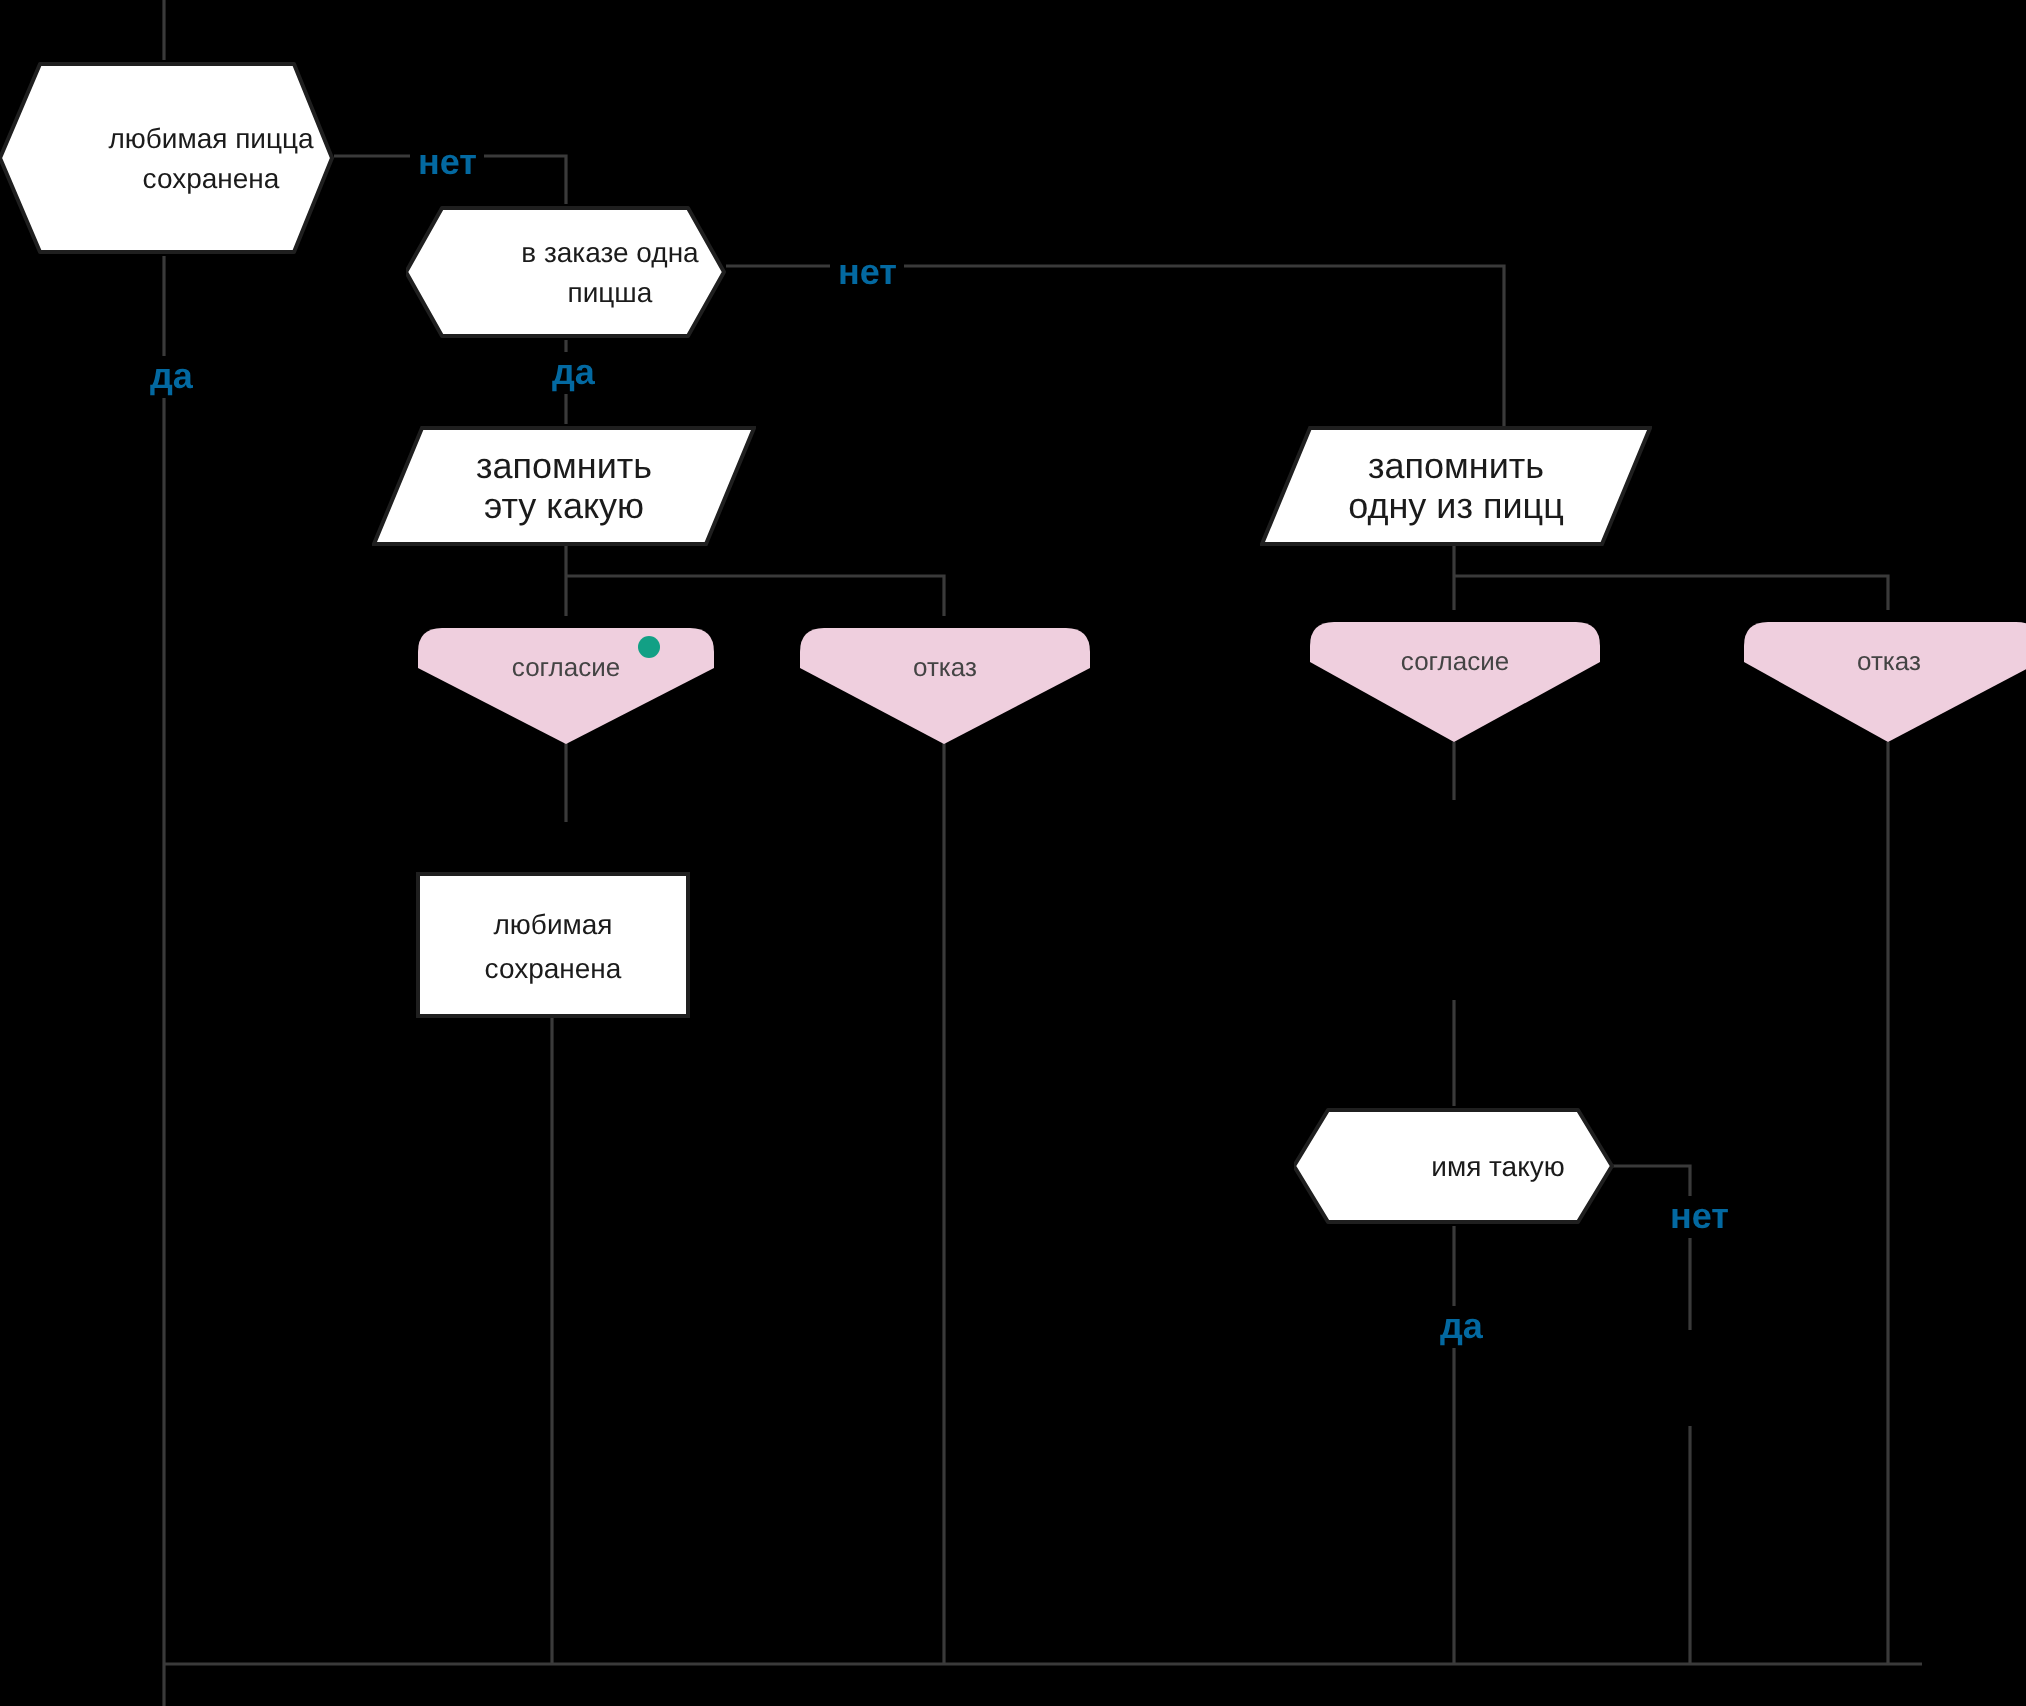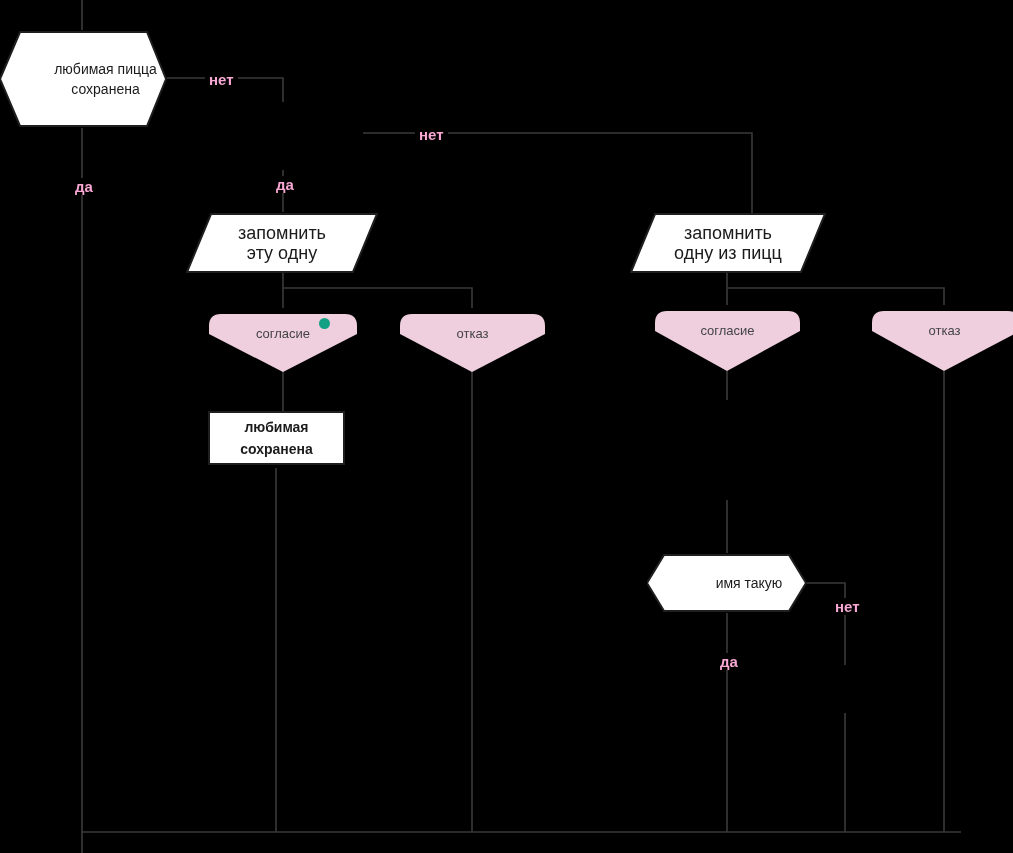--- a/index.html
+++ b/index.html
@@ -120,22 +120,22 @@
     align-items: center;
     justify-content: center;
     color: #1b1b1b;
     font-size: 14px;
     box-sizing: border-box;
   }
 
   
   .edge-label {
     position: absolute;
-    color: #f9a8d4;
-    font-size: 15px;
+    color: #0369a1;
+    font-size: 18px;
     font-weight: bold;
     background: #000000;
     padding: 0 4px;
     white-space: nowrap;
   }
 </style>
 </head>
 <body>
 
 <div id="canvas">
@@ -189,29 +189,40 @@
       <polygon points="0,49 20,2 147,2 166,49 147,96 20,96" fill="#ffffff" stroke="#1f1f1f" stroke-width="2" stroke-linejoin="round"></polygon>
     </svg>
     <div class="hexagon" style="width:167px;height:98px;background:transparent;clip-path:none;position:relative;">
       <div>
         <div>любимая пицца</div>
         <div>сохранена</div>
       </div>
     </div>
   </div>
 
+  <div class="hexagon-wrap" style="left:203px; top:102px; width:160px; height:68px;">
+    <svg class="hexagon-outline" viewBox="0 0 160 68" width="160" height="68">
+      <polygon points="0,34 18,2 141,2 159,34 141,66 18,66" fill="#ffffff" stroke="#1f1f1f" stroke-width="2" stroke-linejoin="round"></polygon>
+    </svg>
+    <div class="hexagon" style="width:160px;height:68px;background:transparent;clip-path:none;position:relative;">
+      <div>
+        <div>в заказе одна</div>
+        <div>пицша</div>
+      </div>
+    </div>
+  </div>
 
   <div class="parallelogram-wrap" style="left:186px; top:212px; width:192px; height:62px;">
     <svg class="parallelogram-svg" viewBox="0 0 192 62" width="192" height="62">
       <polygon points="25,2 191,2 167,60 1,60" fill="#ffffff" stroke="#1f1f1f" stroke-width="2" stroke-linejoin="miter"></polygon>
     </svg>
     <div class="parallelogram-text">
       <div>
         <div>запомнить</div>
-        <div>эту одну</div>
+        <div>эту какую</div>
       </div>
     </div>
   </div>
 
   <div class="parallelogram-wrap" style="left:630px; top:212px; width:196px; height:62px;">
     <svg class="parallelogram-svg" viewBox="0 0 196 62" width="196" height="62">
       <polygon points="25,2 195,2 171,60 1,60" fill="#ffffff" stroke="#1f1f1f" stroke-width="2" stroke-linejoin="miter"></polygon>
     </svg>
     <div class="parallelogram-text">
       <div>
@@ -243,21 +254,21 @@
     <div class="chevron-text" style="top:18px;">согласие</div>
   </div>
 
   <div class="chevron-wrap" style="left:872px; top:305px; width:148px; height:66px;">
     <svg class="chevron-svg" viewBox="0 0 148 66" width="148" height="66">
       <path d="M0,18 Q0,6 12,6 L136,6 Q148,6 148,18 L148,26 L72,66 L0,26 Z" fill="#efcfde"></path>
     </svg>
     <div class="chevron-text" style="top:18px; width:145px;">отказ</div>
   </div>
 
-  <div class="node rect" style="left:208px; top:411px; width:137px; height:54px;font-weight:bold;">
+  <div class="node rect" style="left:208px; top:436px; width:137px; height:73px;">
     <div>
       <div>любимая</div>
       <div>сохранена</div>
     </div>
   </div>
 
 
   <div class="hexagon-wrap" style="left:647px; top:553px; width:160px; height:60px;">
     <svg class="hexagon-outline" viewBox="0 0 160 60" width="160" height="60">
       <polygon points="0,30 17,2 142,2 159,30 142,58 17,58" fill="#ffffff" stroke="#1f1f1f" stroke-width="2" stroke-linejoin="round"></polygon>

